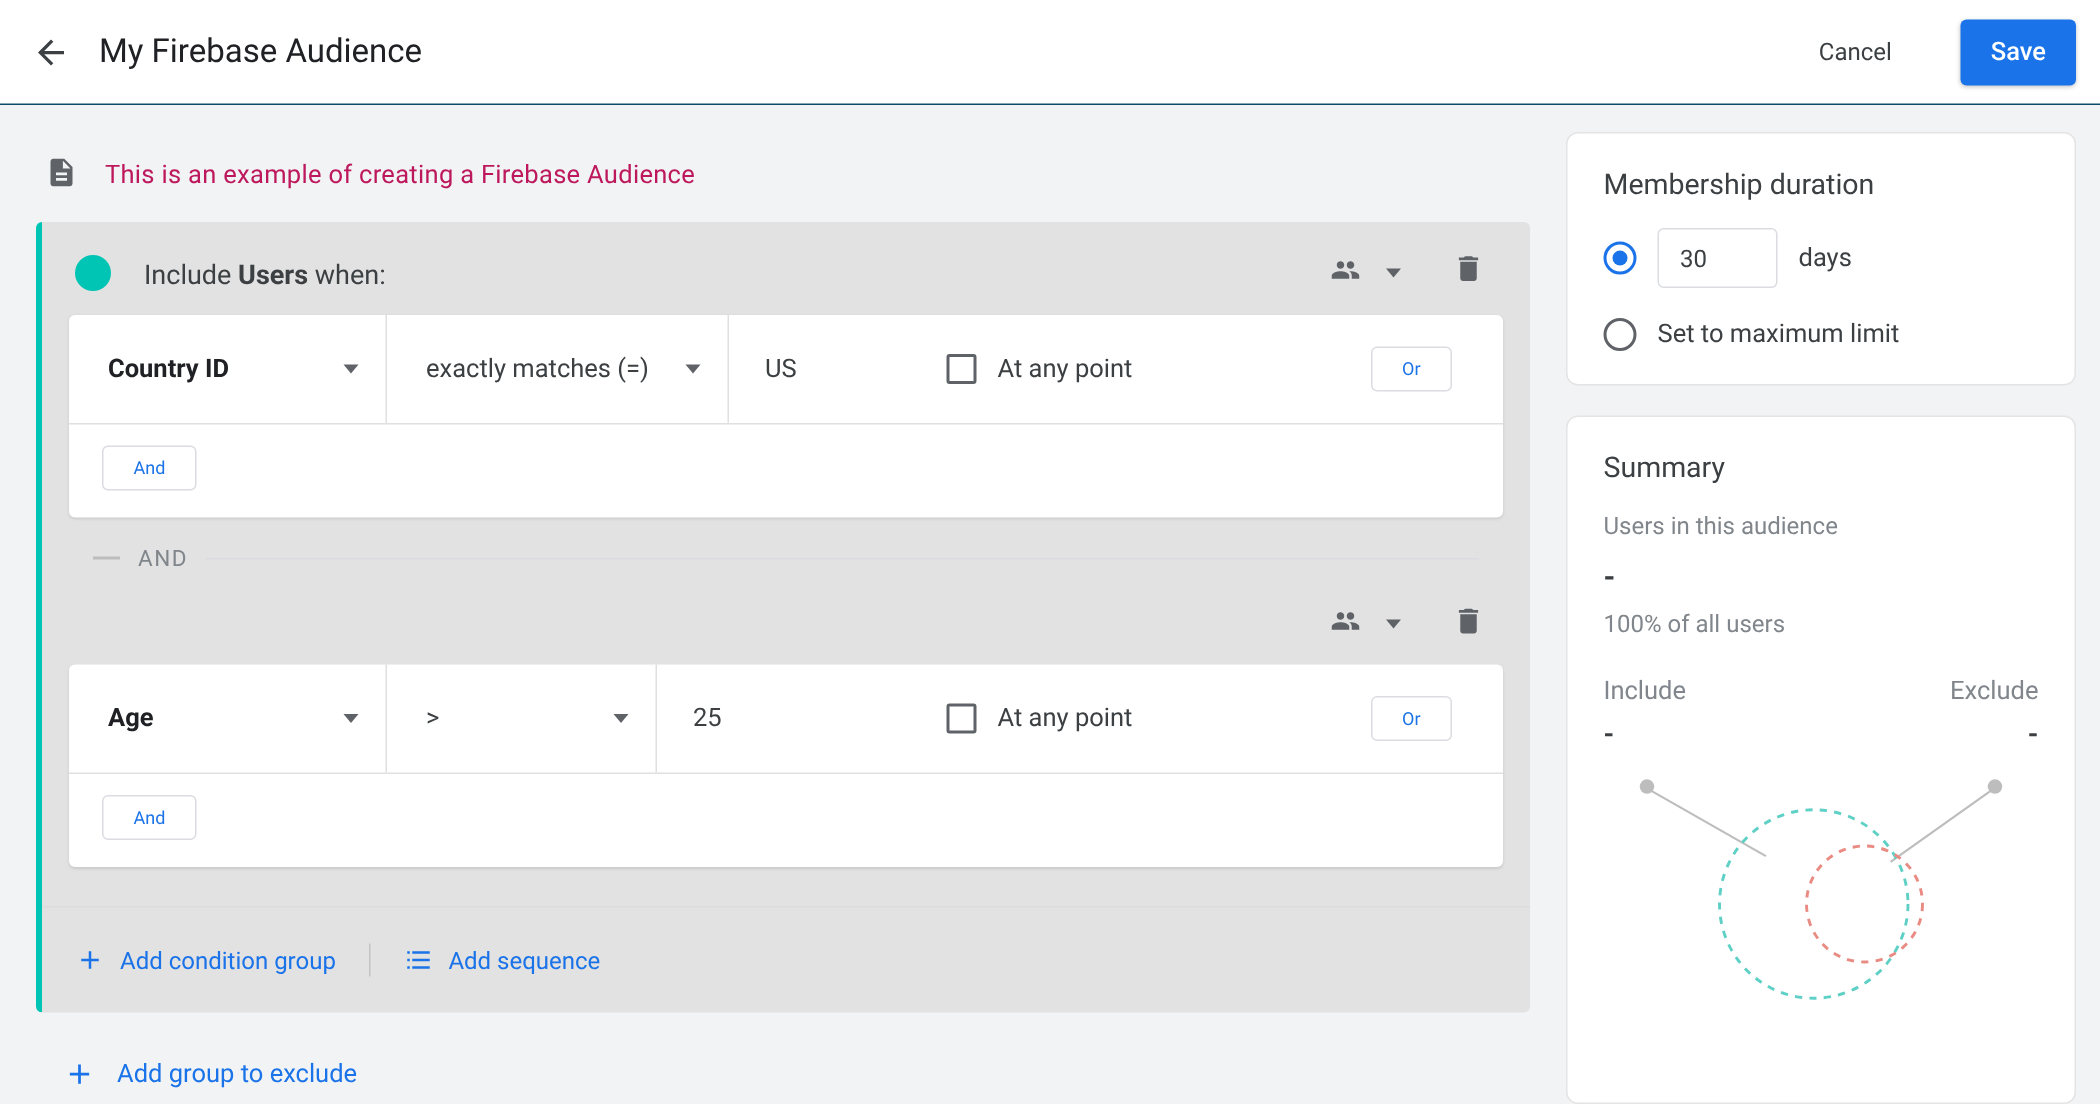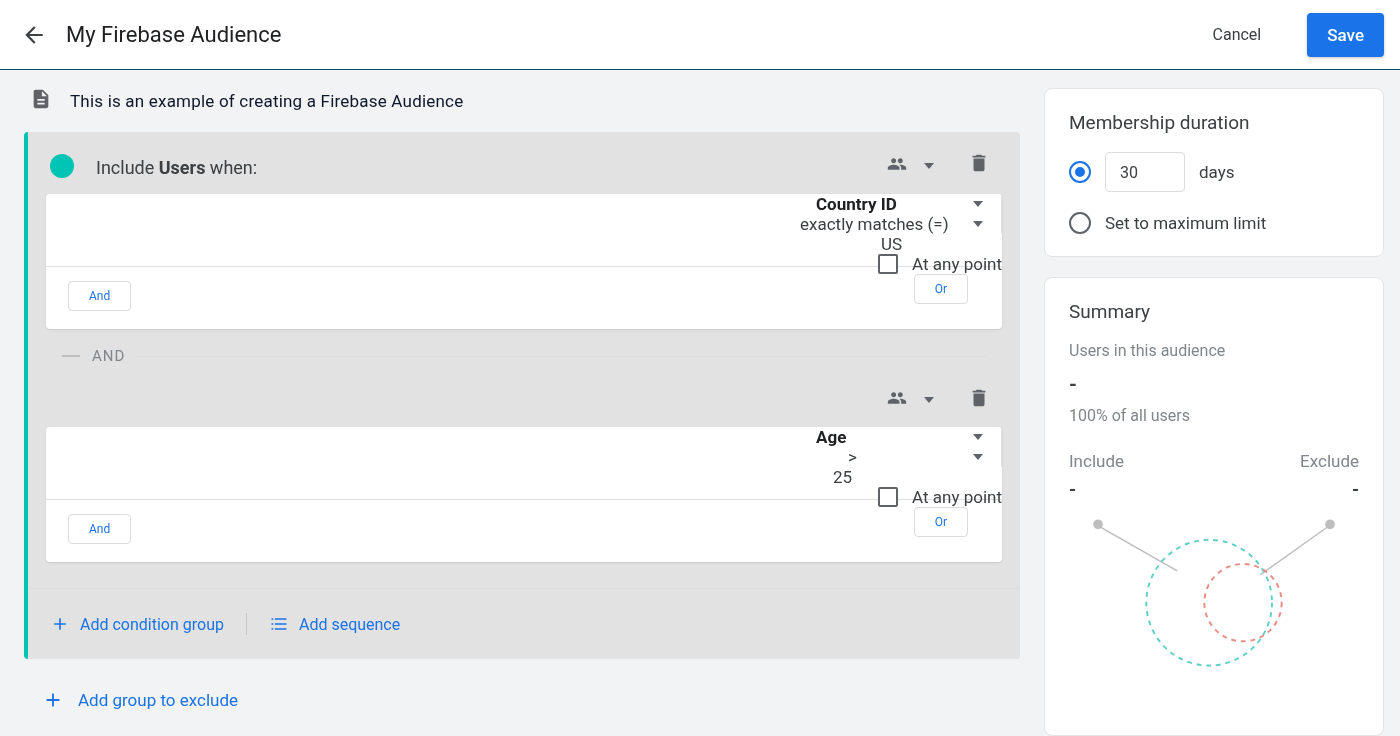--- a/index.html
+++ b/index.html
@@ -16,38 +16,38 @@
   .header-spacer { flex:1; }
   .cancel-btn { font-size:16px; color:#3c4043; padding: 10px 18px; cursor:pointer; background:none; border:none; margin-right: 28px;}
   .save-btn { font-size:17px; font-weight:500; color:#ffffff; background:#1a73e8; border:none; border-radius:4px; padding: 12px 20px; cursor:pointer; box-shadow: 0 1px 3px rgba(60,64,67,0.3);}
 
   
   .body { display:flex; height: calc(736px - 70px); background:#f1f3f4; }
   .main-col { flex:1; padding: 18px 24px 0 24px; overflow:hidden; min-width:0;}
   .right-col { width: 356px; padding: 18px 16px 0 0; display:flex; flex-direction:column; gap:20px;}
 
   
-  .desc-row { display:flex; align-items:center; gap:18px; padding-left: 6px; margin-bottom:18px; color:#0f172a; }
+  .desc-row { display:flex; align-items:center; gap:18px; padding-left: 6px; margin-bottom:18px; color:#be185d;margin-top:16px; }
   .desc-icon svg { fill:#5f6368; }
   .desc-text { font-size:17px; letter-spacing:0.2px; }
 
   
   .include-block { border-left: 4px solid #00c4b4; background:#e2e2e2; border-radius:4px; margin-bottom:30px;}
   .include-header { display:flex; align-items:flex-end; padding:20px 24px 16px 22px; }
   .teal-dot { width:24px; height:24px; border-radius:50%; background:#00c4b4; margin-right:22px;}
   .include-text { font-size:18px; color:#3c4043; }
   .include-text b { font-weight:700; }
   .include-header .spacer { flex:1; }
   .scope-selector { display:flex; align-items:center; gap:6px; margin-right:34px; cursor:pointer;}
   .scope-selector svg, .trash-icon svg { fill:#5f6368; }
   .trash-icon { cursor:pointer; margin-right:6px;}
 
   
   .cond-card { background:#fff; border-radius:4px; margin: 0 18px 0 18px; box-shadow: 0 1px 2px rgba(60,64,67,0.15); }
-  .cond-row { display:flex; align-items:flex-end; height:72px;flex-direction:column; }
+  .cond-row { display:flex; align-items:center; height:72px; }
   .dd-cell { display:flex; align-items:center; justify-content:space-between; height:100%; padding:0 18px 0 26px; border-right:1px solid #e0e0e0; cursor:pointer;}
   .dd-cell.w1 { width:212px; }
   .dd-cell.w2 { width:180px; }
   .dd-cell.w2b { width:228px; }
   .dd-label { font-size:17px; font-weight:700; color:#202124;}
   .dd-op { font-size:17px; color:#3c4043;}
   .caret { width:0; height:0; border-left:5px solid transparent; border-right:5px solid transparent; border-top:6px solid #5f6368; margin-left:8px;}
   .val-cell { width:145px; padding-left:24px;}
   .val-input { font-size:17px; border:none; outline:none; width:100%; color:#3c4043;}
   .check-cell { display:flex; align-items:center; gap:14px; }

